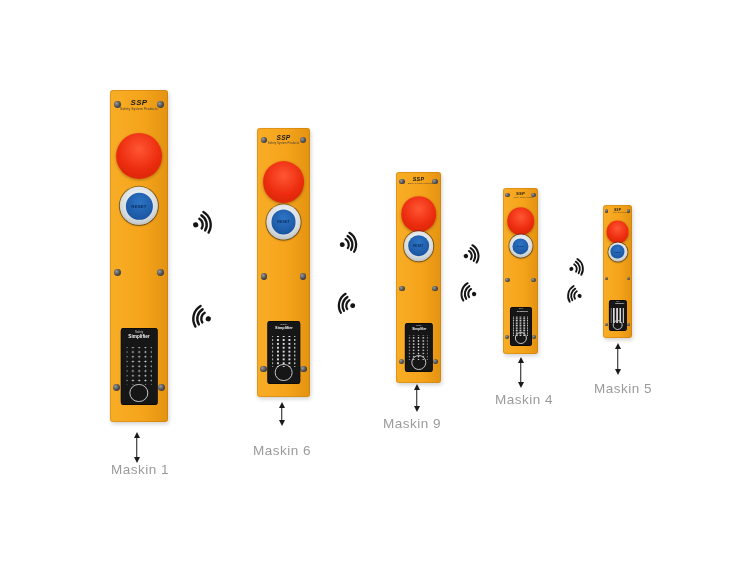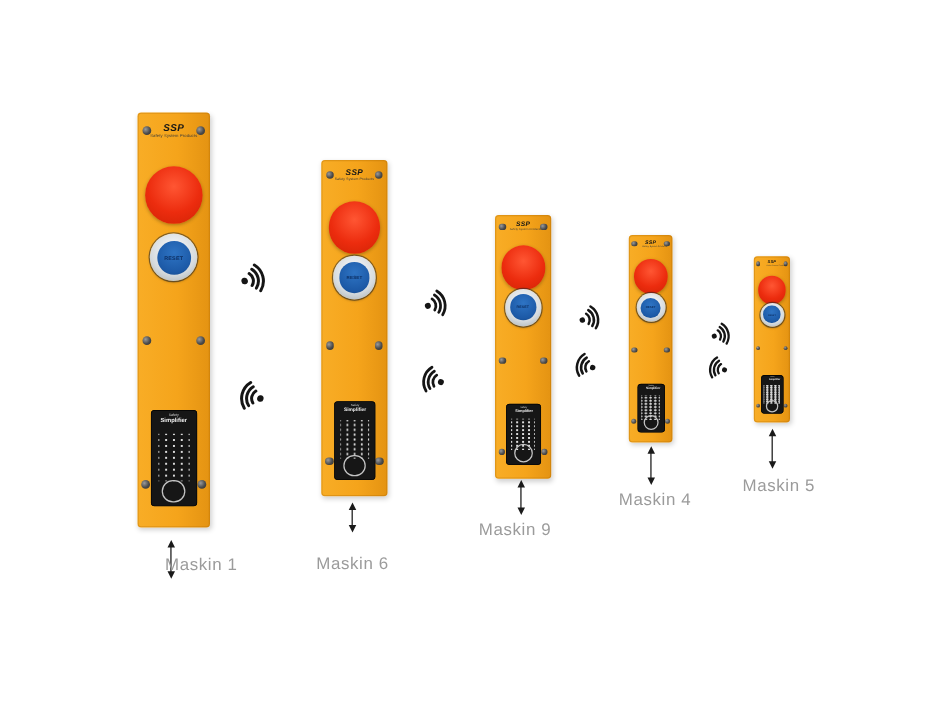--- a/index.html
+++ b/index.html
@@ -271,19 +271,19 @@
   <div class="varrow" style="left:412px;top:384px;height:28px;">
       <span class="line"></span>
     </div>
   <div class="varrow" style="left:516px;top:357px;height:31px;">
       <span class="line"></span>
     </div>
   <div class="varrow" style="left:613px;top:343px;height:32px;">
       <span class="line"></span>
     </div>
 
-  <div class="mlabel" style="left:140px;top:444px;margin-left:21px;">Maskin 1</div>
+  <div class="mlabel" style="left:140px;top:462px;">Maskin 1</div>
   <div class="mlabel" style="left:282px;top:443px;">Maskin 6</div>
   <div class="mlabel" style="left:412px;top:416px;">Maskin 9</div>
   <div class="mlabel" style="left:524px;top:392px;text-align:center;">Maskin 4</div>
   <div class="mlabel" style="left:623px;top:381px;">Maskin 5</div>
 
 </div>
 
 </body></html>

